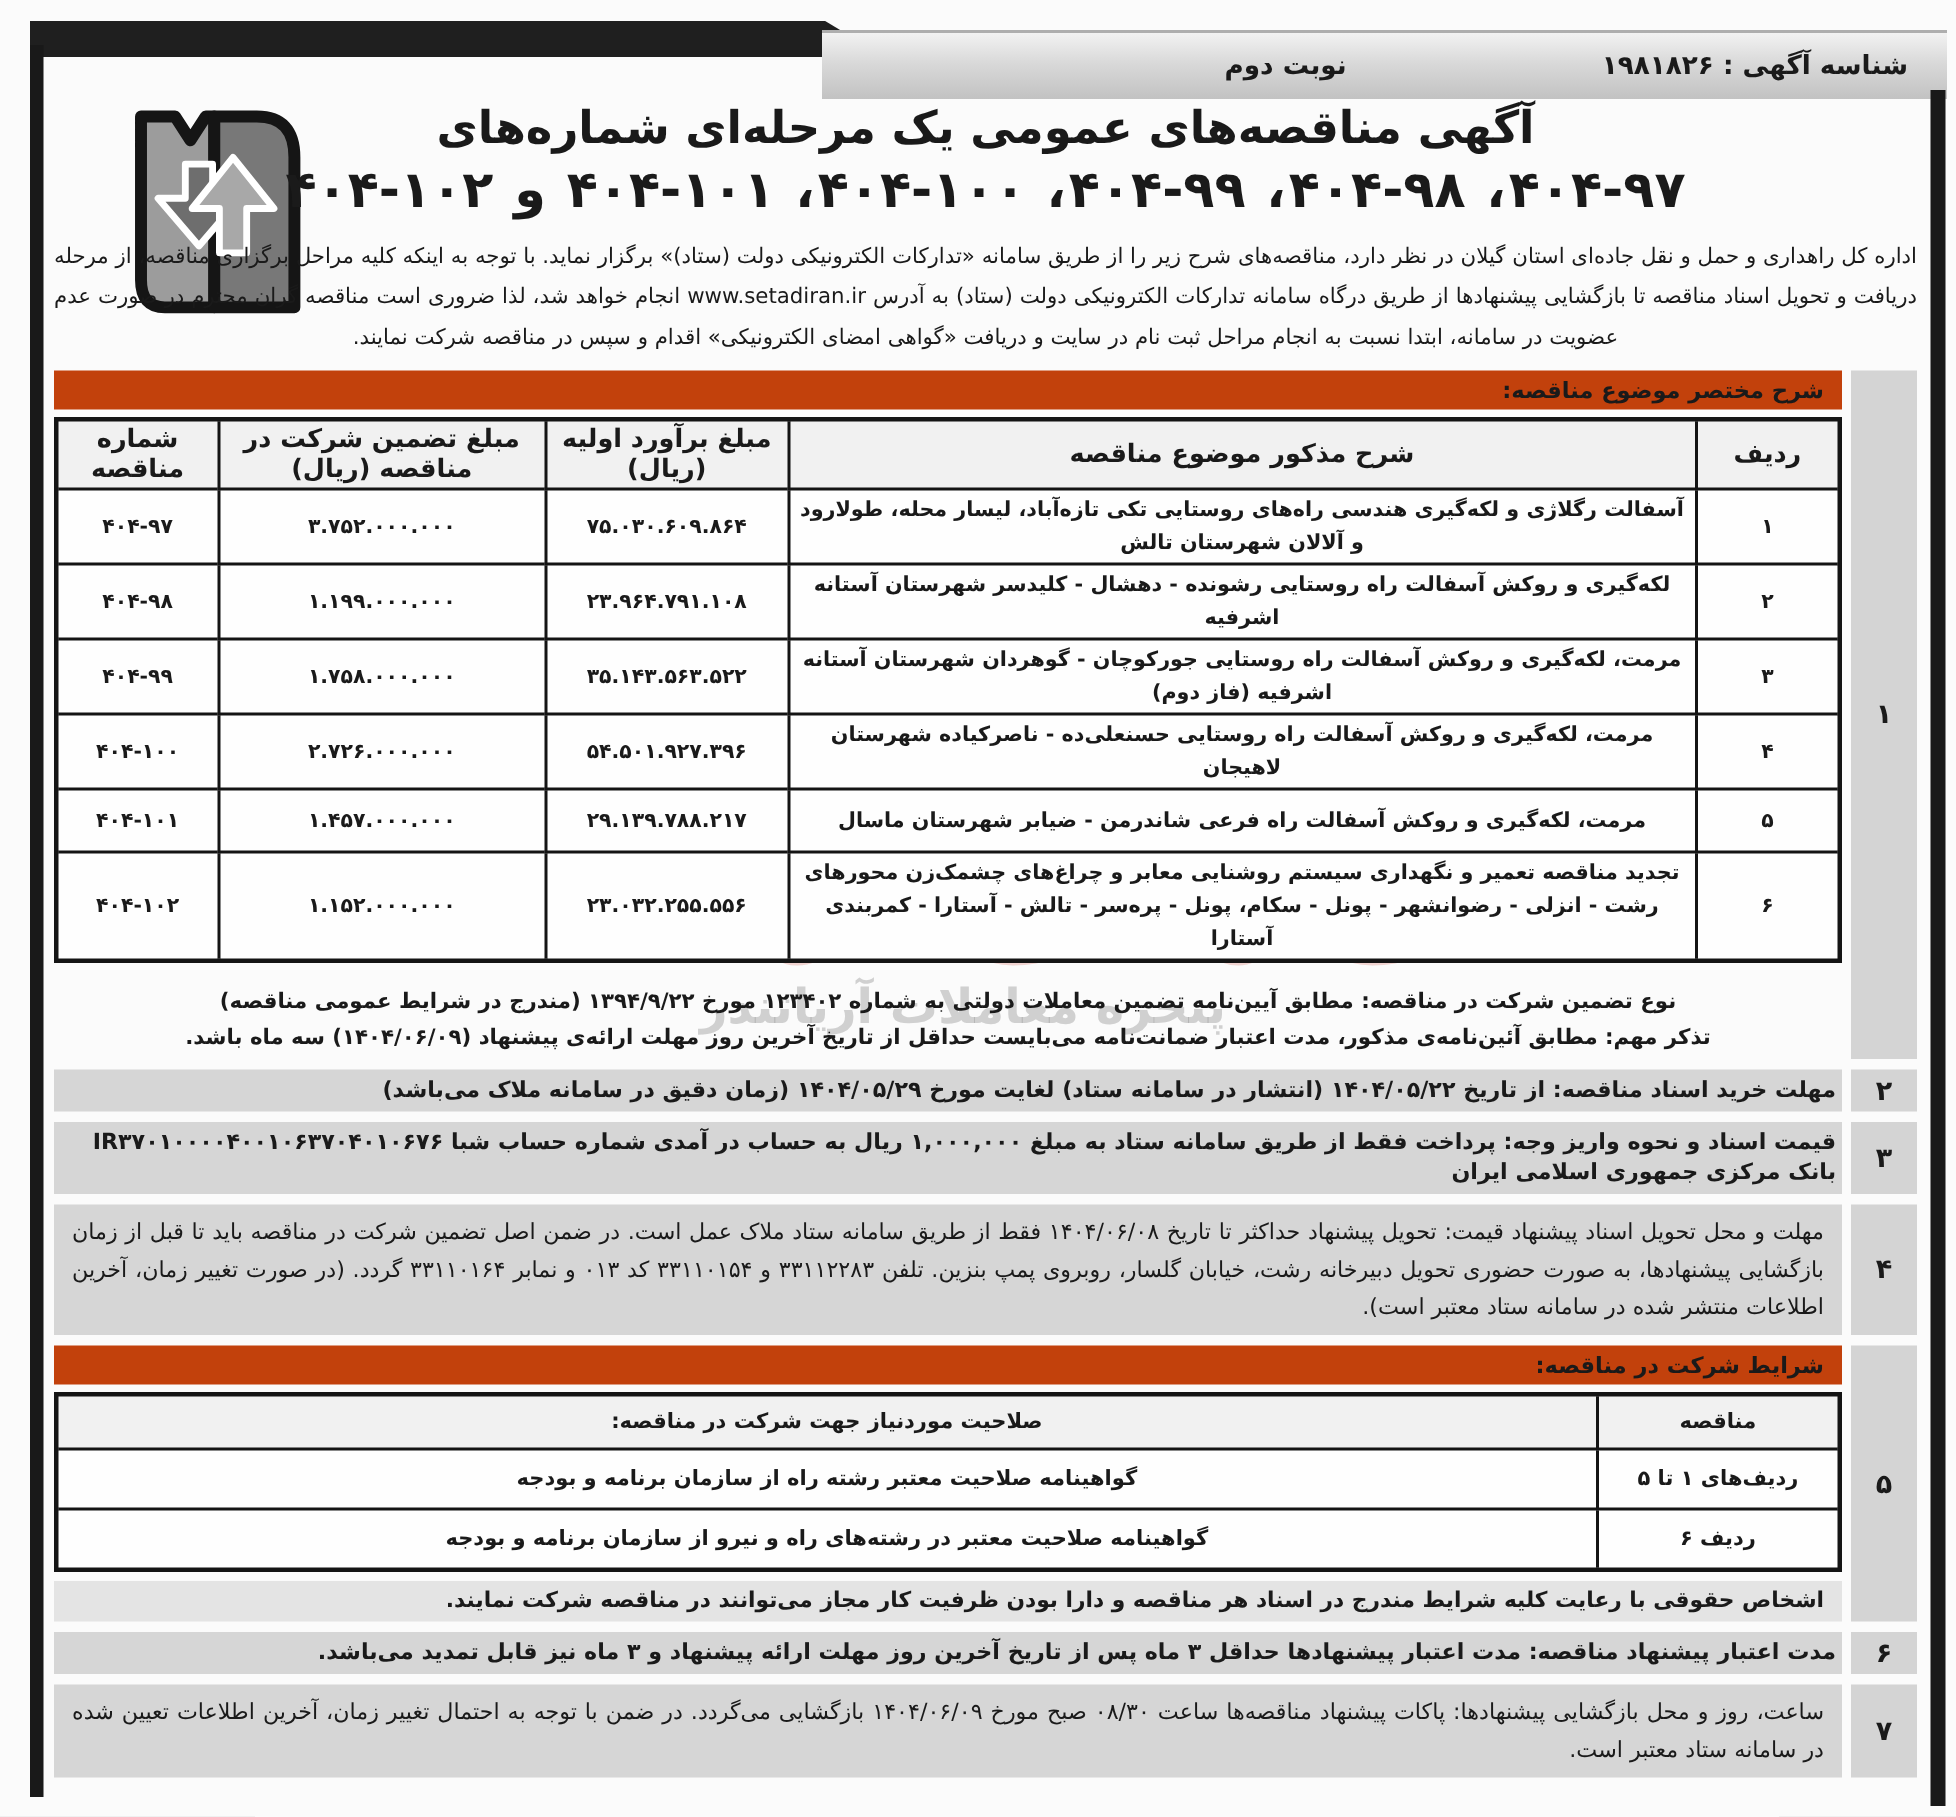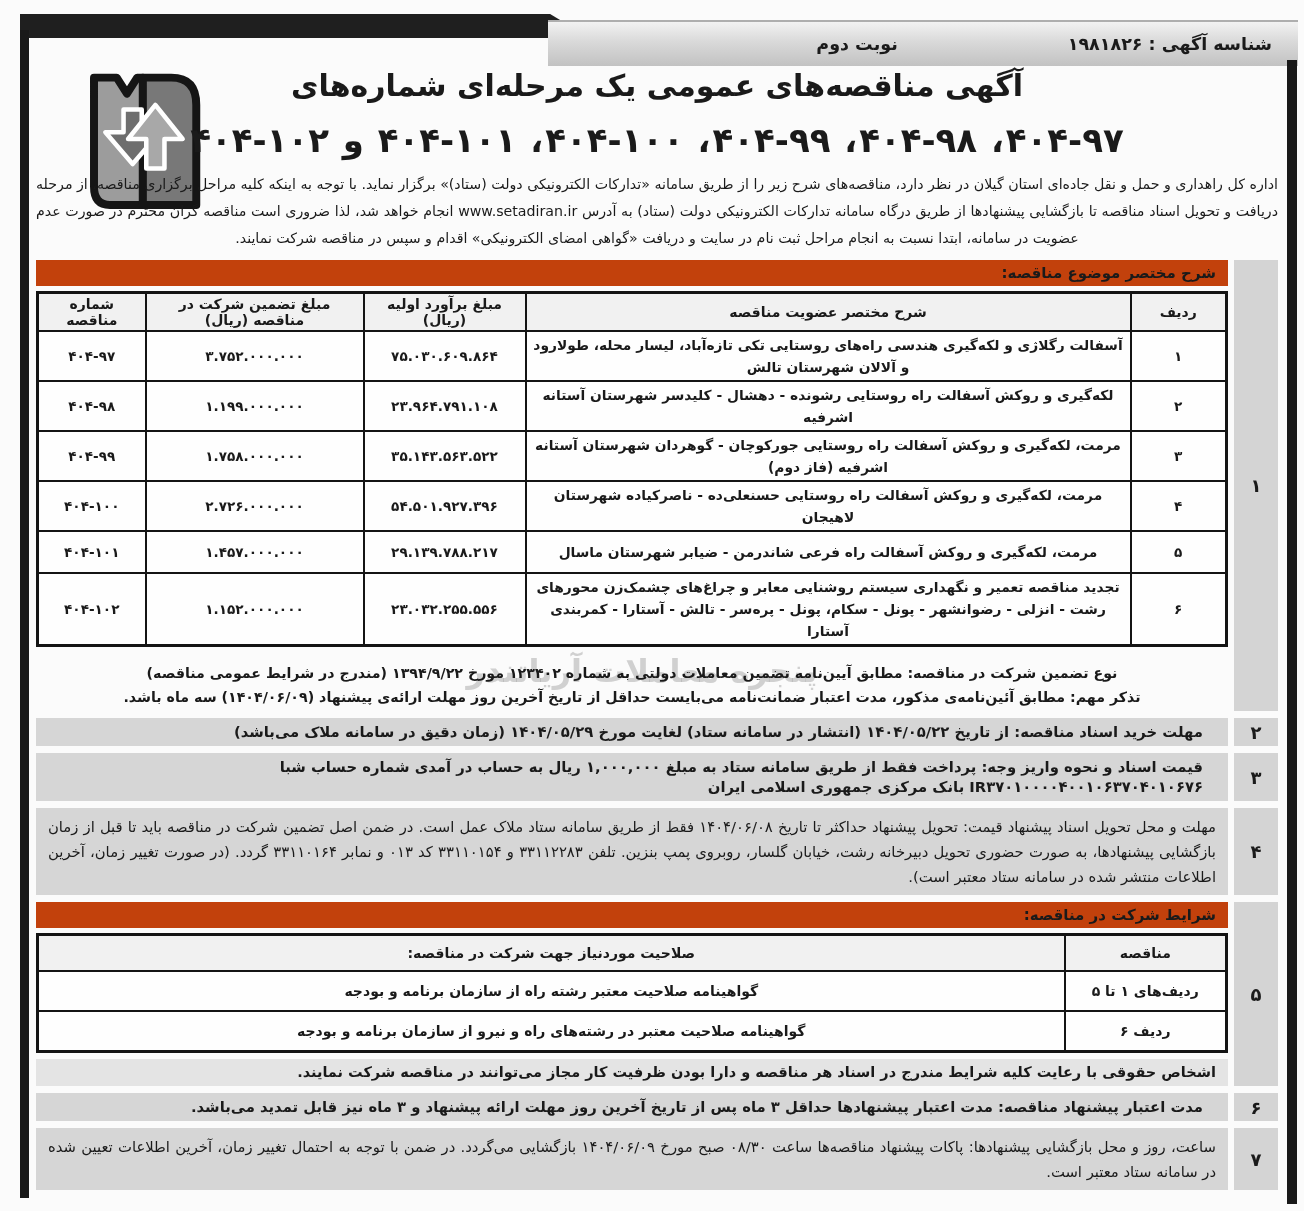--- a/index.html
+++ b/index.html
@@ -14,38 +14,38 @@
         border-top:2px solid #aeaeae;display:flex;align-items:center;gap:170px;
         padding-right:26px;font-weight:bold;font-size:17.5px;}
   
   .border-left{position:absolute;left:20px;top:30px;width:9px;height:1168px;background:#191919;}
   .border-right{position:absolute;right:7px;top:60px;width:10px;height:1144px;background:#191919;}
   .content{position:absolute;left:36px;top:58px;width:1242px;}
   
   .logo{position:absolute;right:1090px;top:64px;width:140px;height:150px;}
   .org-lines{margin-top:16px;text-align:center;font-weight:bold;font-size:14.5px;line-height:20px;}
   .title1{text-align:center;font-weight:bold;font-size:30px;line-height:36px;margin-top:10px;letter-spacing:0;}
-  .title2{text-align:center;font-weight:bold;font-size:34px;line-height:42px;margin-top:15px;}
+  .title2{text-align:center;font-weight:bold;font-size:34px;line-height:42px;margin-top:2px;}
   .title2 span{padding:0 2px;}
   
   .intro{margin-top:10px;font-size:14.2px;line-height:27px;text-align:justify;text-align-last:center;}
   
   .sections{margin-top:8px;display:flex;flex-direction:column;gap:7px;}
   .sec{display:flex;gap:6px;align-items:stretch;}
   .secnum{flex:0 0 44px;background:#d4d4d4;display:flex;align-items:center;justify-content:center;
           font-weight:bold;font-size:18px;}
   .secbody{flex:1;min-width:0;}
-  .strip{background:#d6d6d6;padding:4px 25px;font-weight:bold;font-size:14.8px;line-height:20px;}
+  .strip{background:#d6d6d6;padding:4px 4px;font-weight:bold;font-size:14.8px;line-height:20px;}
   .block{background:#d6d6d6;padding:6px 12px;font-weight:normal;font-size:14.8px;line-height:25px;text-align:justify;}
   .tbl-title{background:#c2410c;padding:3px 12px;font-weight:bold;font-size:15px;line-height:20px;}
   
   table{width:100%;border-collapse:collapse;background:#fefefe;margin-top:5px;}
   table{border:3px solid #141414;}
   th,td{border:2px solid #141414;font-weight:bold;text-align:center;vertical-align:middle;padding:2px 6px;}
-  .tender-table th{font-size:14px;height:30px;background:#f1f1f1;}
+  .tender-table th{font-size:17px;height:30px;background:#f1f1f1;}
   .tender-table td{font-size:13.6px;height:36px;}
   .tender-table td.c-desc{font-size:13.8px;line-height:22px;}
   .tender-table tr:last-child td{height:58px;}
   .qual-table th{font-size:14px;height:30px;background:#f1f1f1;text-align:center;}
   .qual-table td{font-size:14px;height:34px;}
   .notes{margin:14px 0 2px;text-align:center;font-weight:bold;font-size:14.2px;line-height:24px;}
   .sec5-note{margin-top:6px;background:#e4e4e4;padding:3px 12px;font-weight:bold;font-size:14.5px;line-height:21px;}
   
   .wm-latin{position:absolute;top:532px;left:230px;width:880px;direction:ltr;text-align:center;
         font-weight:bold;font-style:italic;font-size:118px;letter-spacing:-3px;
@@ -98,21 +98,21 @@
             <colgroup>
               <col style="width:96px">
                 <col>
                 <col style="width:162px">
                 <col style="width:218px">
                 <col style="width:108px">
             </colgroup>
             <thead>
               <tr>
                 <th>ردیف</th>
-                <th>شرح مختصر عضویت مناقصه</th>
+                <th>شرح مذکور موضوع مناقصه</th>
                 <th>مبلغ برآورد اولیه (ریال)</th>
                 <th>مبلغ تضمین شرکت در مناقصه (ریال)</th>
                 <th>شماره مناقصه</th>
               </tr>
             </thead>
             <tbody>
                 <tr>
                   <td>۱</td>
                   <td class="c-desc">آسفالت رگلاژی و لکه‌گیری هندسی راه‌های روستایی تکی تازه‌آباد، لیسار محله، طولارود و آلالان شهرستان تالش</td>
                   <td>۷۵.۰۳۰.۶۰۹.۸۶۴</td>

